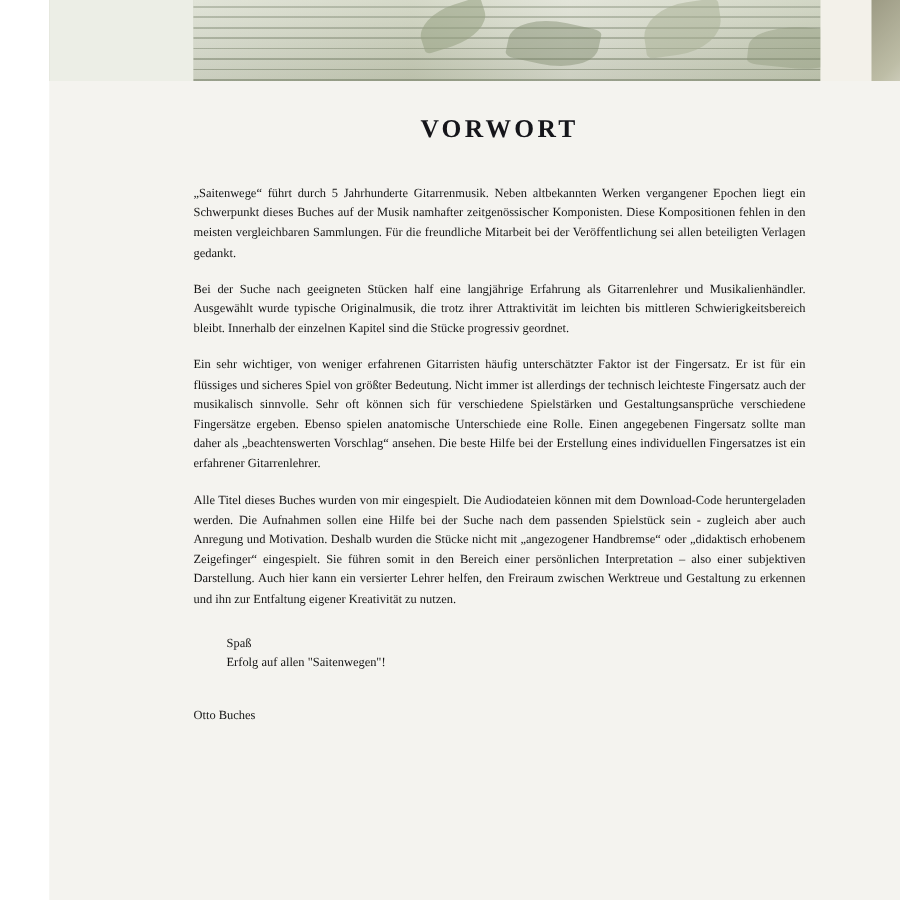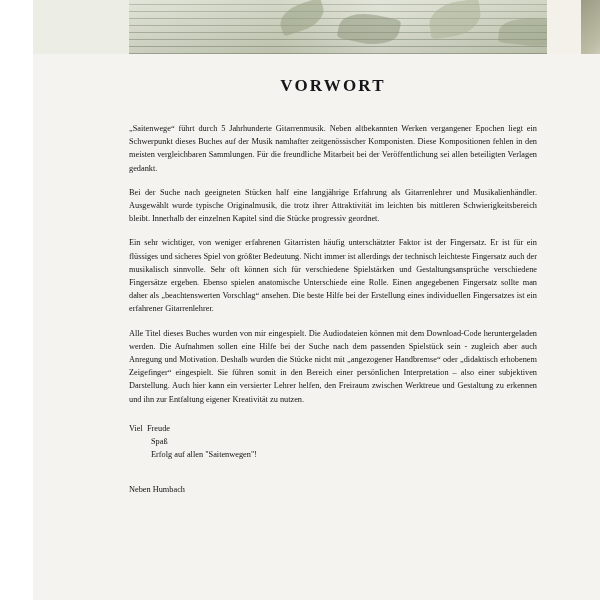--- a/index.html
+++ b/index.html
@@ -151,21 +151,20 @@
   <div id="sheet">
 
     <h1 id="doc-title">VORWORT</h1>
 
     <p class="para">„Saitenwege“ führt durch 5 Jahrhunderte Gitarrenmusik. Neben altbekannten Werken vergangener Epochen liegt ein Schwerpunkt dieses Buches auf der Musik namhafter zeitgenössischer Komponisten. Diese Kompositionen fehlen in den meisten vergleichbaren Sammlungen. Für die freundliche Mitarbeit bei der Veröffentlichung sei allen beteiligten Verlagen gedankt.</p>
     <p class="para">Bei der Suche nach geeigneten Stücken half eine langjährige Erfahrung als Gitarrenlehrer und Musikalienhändler. Ausgewählt wurde typische Originalmusik, die trotz ihrer Attraktivität im leichten bis mittleren Schwierigkeitsbereich bleibt. Innerhalb der einzelnen Kapitel sind die Stücke progressiv geordnet.</p>
     <p class="para">Ein sehr wichtiger, von weniger erfahrenen Gitarristen häufig unterschätzter Faktor ist der Fingersatz. Er ist für ein flüssiges und sicheres Spiel von größter Bedeutung. Nicht immer ist allerdings der technisch leichteste Fingersatz auch der musikalisch sinnvolle. Sehr oft können sich für verschiedene Spielstärken und Gestaltungsansprüche verschiedene Fingersätze ergeben. Ebenso spielen anatomische Unterschiede eine Rolle. Einen angegebenen Fingersatz sollte man daher als „beachtenswerten Vorschlag“ ansehen. Die beste Hilfe bei der Erstellung eines individuellen Fingersatzes ist ein erfahrener Gitarrenlehrer.</p>
     <p class="para">Alle Titel dieses Buches wurden von mir eingespielt. Die Audiodateien können mit dem Download-Code heruntergeladen werden. Die Aufnahmen sollen eine Hilfe bei der Suche nach dem passenden Spielstück sein - zugleich aber auch Anregung und Motivation. Deshalb wurden die Stücke nicht mit „angezogener Handbremse“ oder „didaktisch erhobenem Zeigefinger“ eingespielt. Sie führen somit in den Bereich einer persönlichen Interpretation – also einer subjektiven Darstellung. Auch hier kann ein versierter Lehrer helfen, den Freiraum zwischen Werktreue und Gestaltung zu erkennen und ihn zur Entfaltung eigener Kreativität zu nutzen.</p>
 
     <div id="closing">
-      <div class="cl-line ind-0">Viel  Freude</div>
       <div class="cl-line ind-2">Spaß</div>
       <div class="cl-line ind-3">Erfolg auf allen "Saitenwegen"!</div>
     </div>
 
-    <div id="signature">Neben Humbach</div>
+    <div id="signature">Otto Buches</div>
 
   </div>
 </div>
 
 </body></html>

